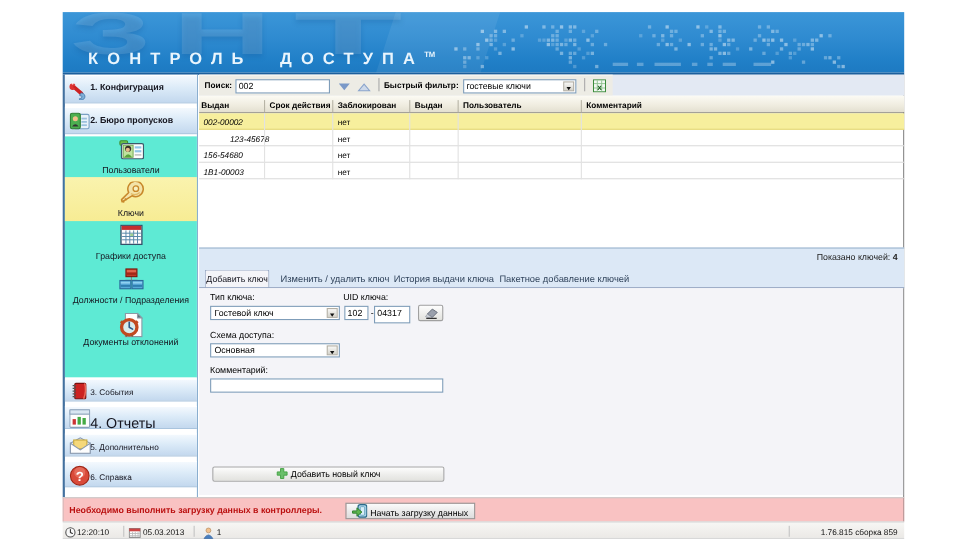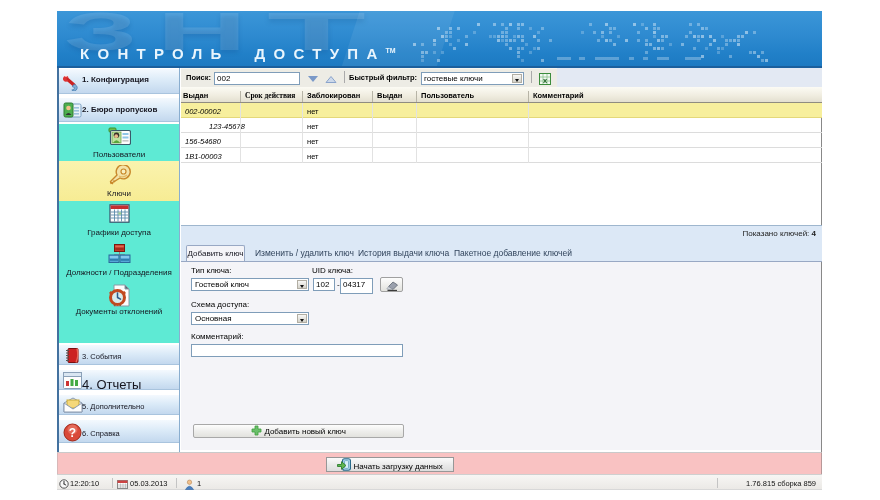--- a/index.html
+++ b/index.html
@@ -60,23 +60,23 @@
 #tcontent { position:absolute; left:0; top:194px; width:640px; height:188px; background:#f4f4f8; }
 .flbl { position:absolute; font-size:8px; color:#000; white-space:nowrap; }
 
 #addbtn { position:absolute; left:12px; top:162px; width:211px; height:14px;
   background:linear-gradient(180deg,#fdfdfd 0%,#ededeb 55%,#e2e2de 100%); border:1px solid #a8a8a8; border-radius:2px;
   font-size:8px; color:#000; text-align:center; line-height:13px; white-space:nowrap; }
 
 
 #pink { position:absolute; left:0; top:441px; width:765px; height:22px; background:#f9c2c2; border-top:1px solid #c9caca; border-left:1px solid #d8b8b8; border-right:1px solid #b89898; }
 #pink .warn { position:absolute; left:5px; top:6px; font-size:8px; font-weight:bold; color:#bb1111; }
-#loadbtn { position:absolute; left:256px; top:4px; width:128px; height:15px;
+#loadbtn { position:absolute; left:256px; top:4px; width:118px; height:15px;
   background:linear-gradient(180deg,#fbfbfb 0%,#e9e9e9 55%,#dddddd 100%); border:1px solid #979797;
-  font-size:8px; color:#000; text-align:center; line-height:14px; white-space:nowrap;margin-left:12px; }
+  font-size:8px; color:#000; text-align:center; line-height:14px; white-space:nowrap; }
 
 
 #status { position:absolute; left:0; top:463px; width:765px; height:16px; background:linear-gradient(180deg,#f7f6f4,#ebe9e6);
   border-top:1px solid #cfcfcf; border-bottom:1px solid #d8d8d8; font-size:7.5px; color:#111; }
 #status .it { position:absolute; top:4px; }
 .vsep { position:absolute; top:3px; width:1px; height:10px; background:#c4c4c4; }
 </style>
 </head>
 <body>
 <div id="app">
@@ -382,21 +382,21 @@
               <line x1="1" y1="8" x2="11" y2="8"></line>
               <line x1="4" y1="1" x2="4" y2="11"></line>
               <line x1="8" y1="1" x2="8" y2="11"></line>
             </g>
 <text x="6" y="9.5" font-size="7.5" font-weight="bold" fill="#1b5e20" text-anchor="middle" font-family="Liberation Sans">x</text>
 </svg></span>
     </div>
 
     <div id="thead">
       <span class="th" style="left:0; width:59px; border-left:none; padding-left:2px;">Выдан</span>
-      <span class="th" style="left:59px; width:62px;font-family:Liberation Serif, serif;">Срок действия</span>
+      <span class="th" style="left:59px; width:62px;">Срок действия</span>
       <span class="th" style="left:121px;width:70px;">Заблокирован</span>
       <span class="th" style="left:191px;width:44px;">Выдан</span>
       <span class="th" style="left:235px;width:112px;">Пользователь</span>
       <span class="th" style="left:347px;width:293px;">Комментарий</span>
     </div>
     <div class="row" style="top:35px;background:#f7ef9d;border-bottom:1px solid #e4d87a;">
       <span class="cell key" style="left:4px;">002-00002</span>
         <span class="cell" style="left:126px;">нет</span>
     </div>
     <div class="row" style="top:50px;">
@@ -448,20 +448,21 @@
           </span></span>
       <span class="flbl" style="left:10px;top:70px;">Комментарий:</span>
       <span class="inp" style="left:10px;top:82px;width:212px;height:13px;"></span>
       <div id="addbtn"><svg width="11" height="11" viewBox="0 0 11 11" style="vertical-align:-2px">
 <path d="M4,1 h3 v3 h3 v3 h-3 v3 h-3 v-3 h-3 v-3 h3 z" fill="#6abf6a" stroke="#3f9f3f" stroke-width="0.8"></path>
 </svg> Добавить новый ключ</div>
     </div>
   </div>
 
   <div id="pink">
+    <span class="warn">Необходимо выполнить загрузку данных в контроллеры.</span>
     <div id="loadbtn"><svg width="14" height="13" viewBox="0 0 14 13" style="vertical-align:-2px">
 <rect x="5.5" y="0.8" width="8" height="11.4" rx="2" fill="#a8d4e8" stroke="#2a6a8a" stroke-width="1.1"></rect>
 <rect x="7.5" y="2.6" width="4" height="7.8" rx="1" fill="#d8eef8" stroke="#5a9ab8" stroke-width="0.7"></rect>
 <path d="M0.5,6.5 h4 v-2.8 l4.5,3.8 l-4.5,3.8 v-2.8 h-4 z" fill="#5fb54f" stroke="#2f7f2f" stroke-width="0.9"></path>
 </svg> Начать загрузку данных</div>
   </div>
 
   <div id="status">
     <span class="it" style="left:2px;"><svg width="10" height="10" viewBox="0 0 10 10" style="vertical-align:-1px">
 <circle cx="5" cy="5" r="4.2" fill="#f8f8f8" stroke="#555"></circle>

